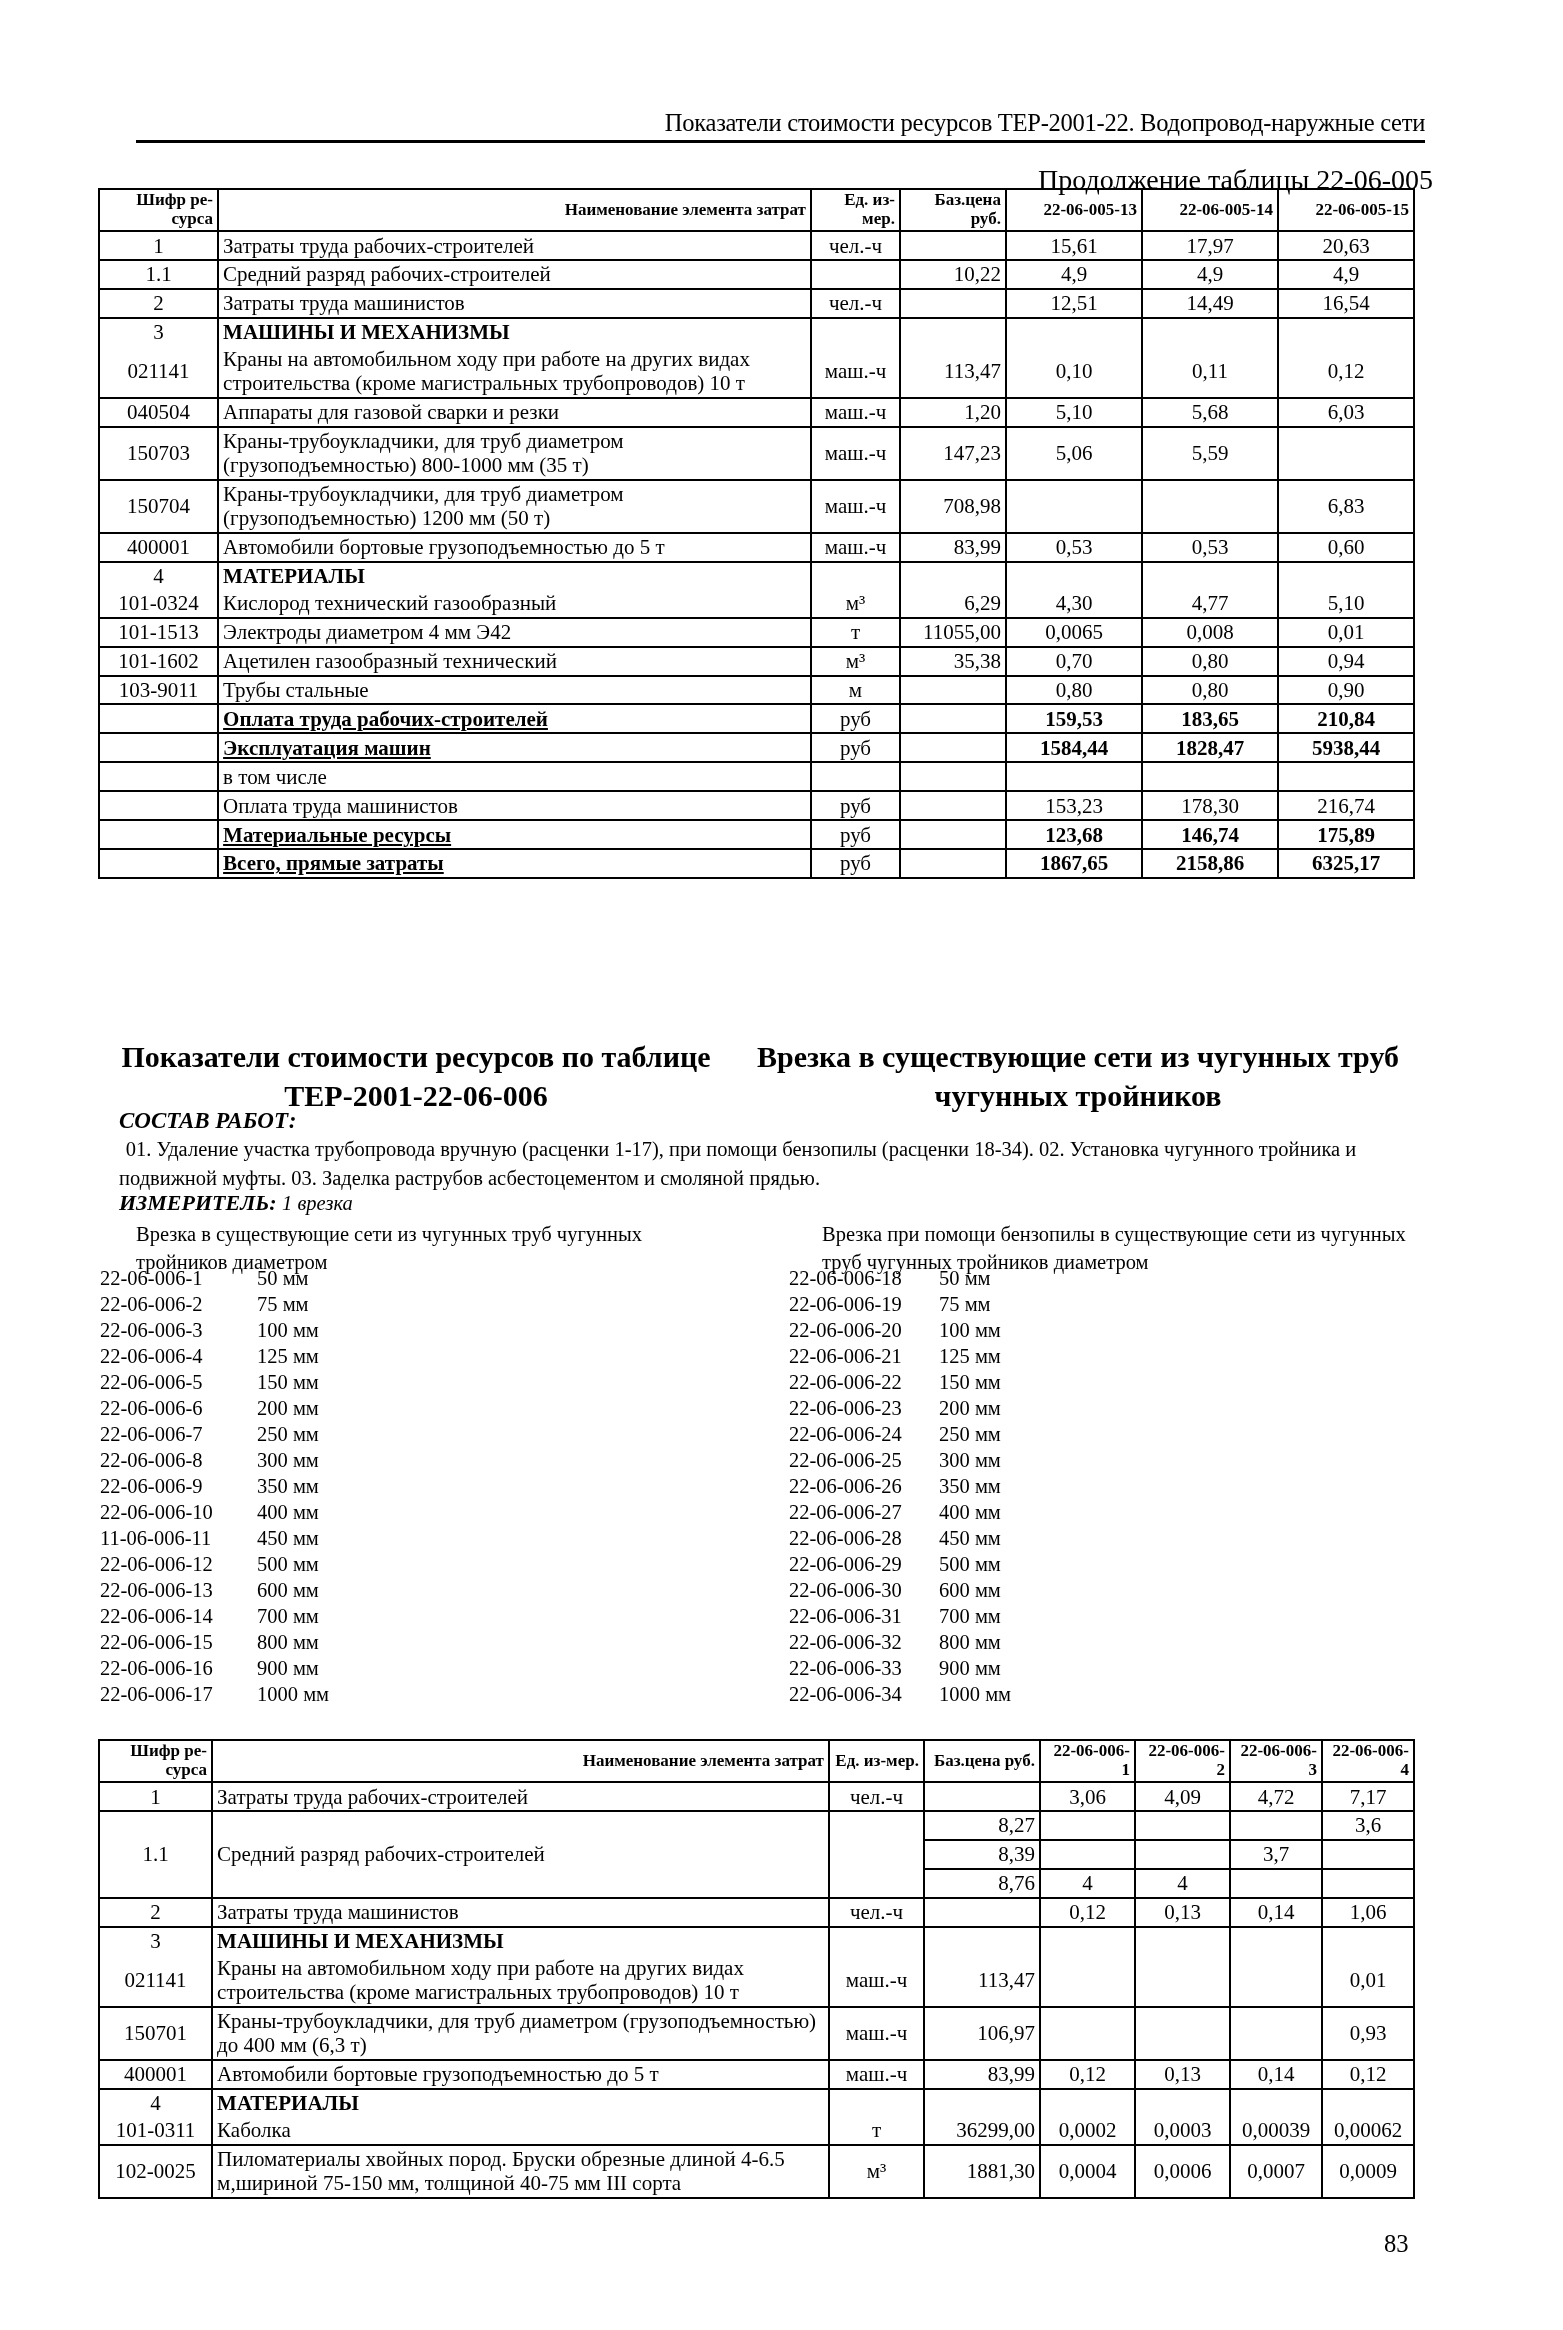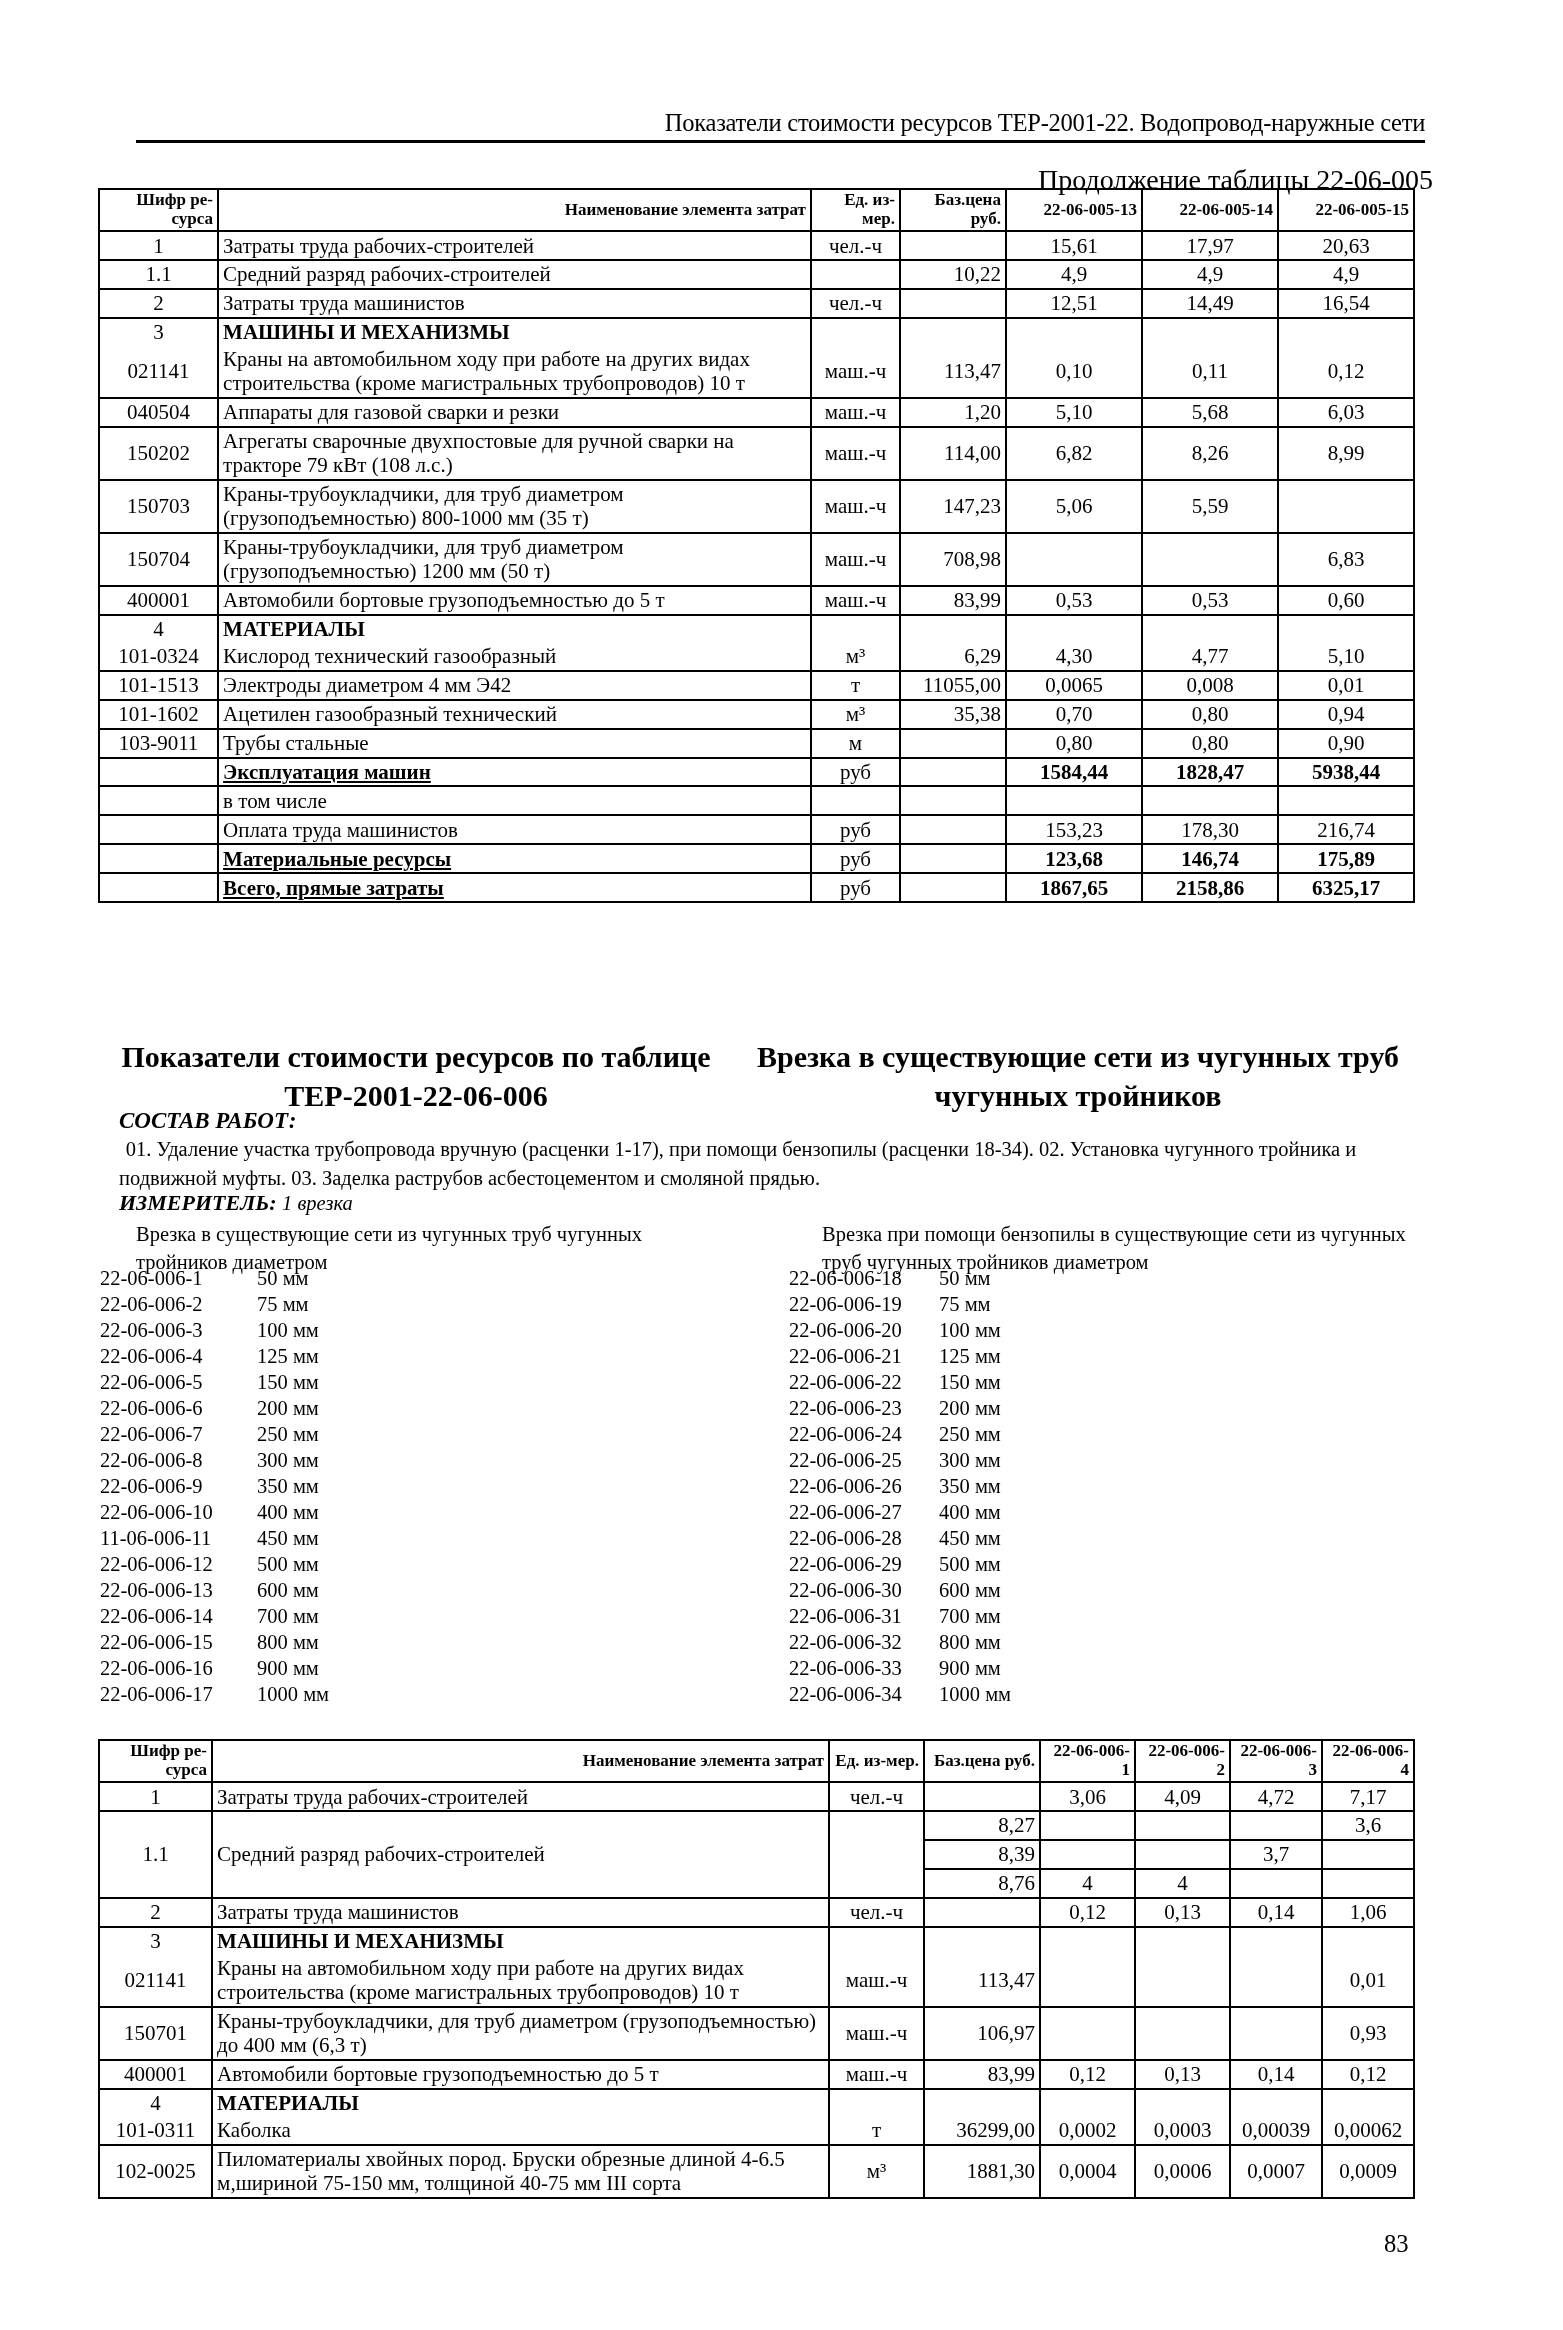--- a/index.html
+++ b/index.html
@@ -151,29 +151,20 @@
       <tr>
         <td class="code">040504</td>
         <td>Аппараты для газовой сварки и резки</td>
         <td class="unit">маш.-ч</td>
         <td class="base">1,20</td>
         <td class="num">5,10</td>
         <td class="num">5,68</td>
         <td class="num">6,03</td>
       </tr>
       <tr>
-        <td class="code">150202</td>
-        <td>Агрегаты сварочные двухпостовые для ручной сварки на тракторе 79 кВт (108 л.с.)</td>
-        <td class="unit">маш.-ч</td>
-        <td class="base">114,00</td>
-        <td class="num">6,82</td>
-        <td class="num">8,26</td>
-        <td class="num">8,99</td>
-      </tr>
-      <tr>
         <td class="code">150703</td>
         <td>Краны-трубоукладчики, для труб диаметром (грузоподъемностью) 800-1000 мм (35 т)</td>
         <td class="unit">маш.-ч</td>
         <td class="base">147,23</td>
         <td class="num">5,06</td>
         <td class="num">5,59</td>
         <td class="num"></td>
       </tr>
       <tr>
         <td class="code">150704</td>
@@ -230,20 +221,29 @@
         <td class="num">0,94</td>
       </tr>
       <tr>
         <td class="code">103-9011</td>
         <td>Трубы стальные</td>
         <td class="unit">м</td>
         <td class="base"></td>
         <td class="num">0,80</td>
         <td class="num">0,80</td>
         <td class="num">0,90</td>
+      </tr>
+      <tr>
+        <td></td>
+        <td class="sum">Оплата труда рабочих-строителей</td>
+        <td class="unit">руб</td>
+        <td></td>
+        <td class="sumv">159,53</td>
+        <td class="sumv">183,65</td>
+        <td class="sumv">210,84</td>
       </tr>
       <tr>
         <td></td>
         <td class="sum">Эксплуатация машин</td>
         <td class="unit">руб</td>
         <td></td>
         <td class="sumv">1584,44</td>
         <td class="sumv">1828,47</td>
         <td class="sumv">5938,44</td>
       </tr>

